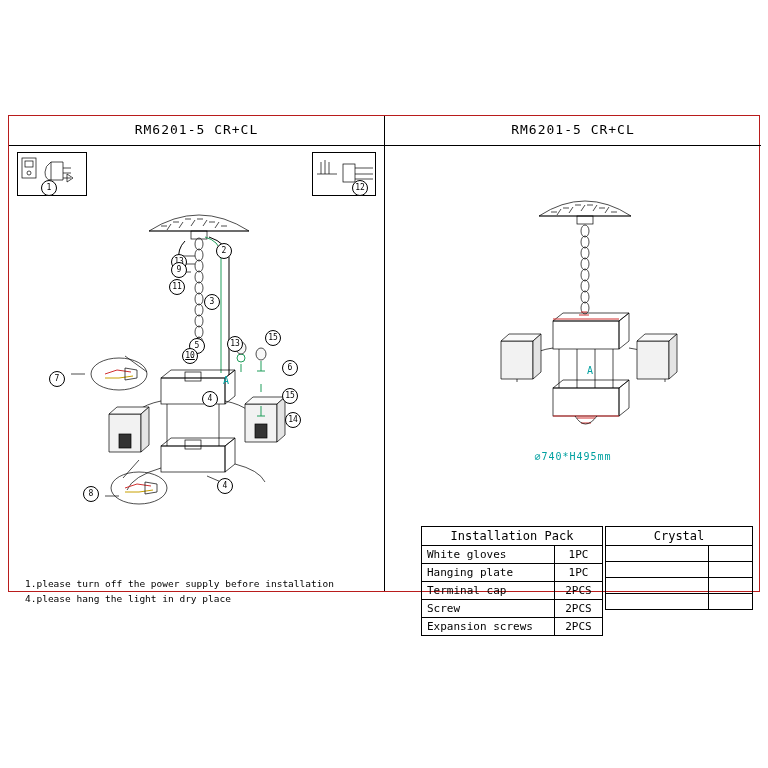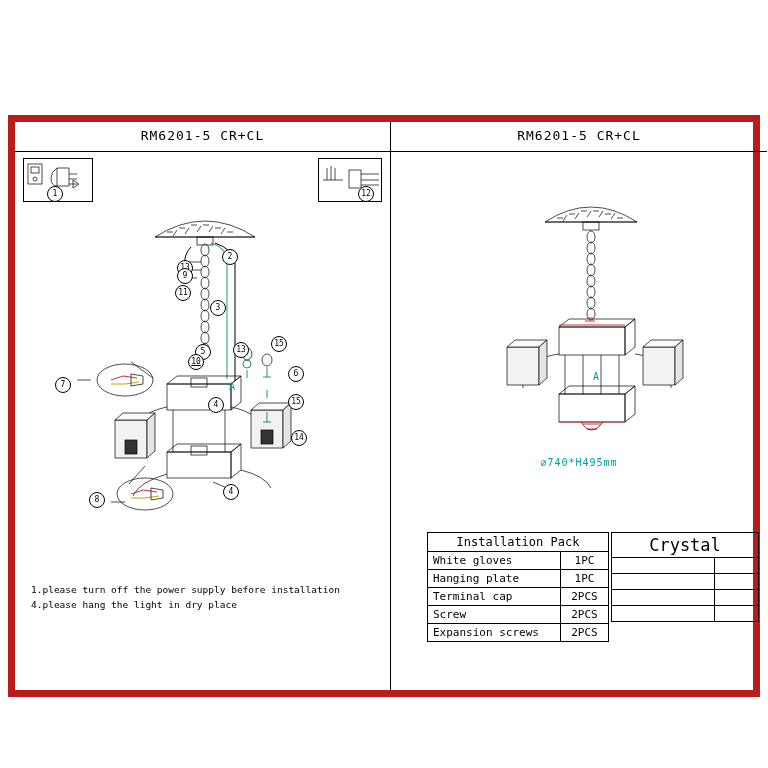--- a/index.html
+++ b/index.html
@@ -1,17 +1,17 @@
 <!DOCTYPE html>
 <html><head>
 <meta charset="utf-8">
 <style>
   html,body{margin:0;padding:0;background:#ffffff;}
   body{width:768px;height:768px;overflow:hidden;font-family:"DejaVu Sans Mono",monospace;color:#000;}
-  #sheet{position:absolute;left:8px;top:115px;width:752px;height:582px;border:7px solid #b91c1c;box-sizing:border-box;}
+  #sheet{position:absolute;left:8px;top:115px;width:752px;height:477px;border:1px solid #b91c1c;box-sizing:border-box;}
   .vdiv{position:absolute;top:0;left:375px;width:1px;height:100%;background:#000;}
   .hdiv-l{position:absolute;left:0;top:29px;width:375px;height:1px;background:#000;}
   .hdiv-r{position:absolute;left:376px;top:29px;width:376px;height:1px;background:#000;}
   .title{position:absolute;top:6px;font-size:13px;letter-spacing:1px;text-align:center;}
   .title-l{left:0;width:375px;}
   .title-r{left:376px;width:376px;}
 
   
   .boxA{position:absolute;left:8px;top:36px;width:70px;height:44px;border:1px solid #000;box-sizing:border-box;}
   .boxB{position:absolute;left:303px;top:36px;width:64px;height:44px;border:1px solid #000;box-sizing:border-box;}
@@ -24,21 +24,21 @@
   
   .dims{position:absolute;left:376px;top:335px;width:376px;text-align:center;font-size:10px;color:#00a0a0;letter-spacing:1px;}
 
   
   table{border-collapse:collapse;position:absolute;font-size:11px;}
   table td,table th{border:1px solid #000;padding:2px 5px;font-weight:normal;height:16px;box-sizing:border-box;}
   #pack{left:384px;top:410px;width:182px;margin-left:28px;}
   #pack .hdr{text-align:center;font-size:12px;}
   #pack td.qty{width:48px;text-align:center;}
   #crystal{left:596px;top:410px;width:148px;}
-  #crystal .hdr{text-align:center;font-size:17px;}
+  #crystal .hdr{text-align:center;font-size:12px;}
   #crystal td.q{width:44px;text-align:center;}
 
   svg{position:absolute;left:0;top:0;overflow:visible;}
   .ln{stroke:#000;fill:none;stroke-width:1;}
   .thin{stroke:#000;fill:none;stroke-width:0.7;}
   .grn{stroke:#1f9d5a;fill:none;stroke-width:1;}
   .red{stroke:#d03030;fill:none;stroke-width:1;}
   .yel{stroke:#c8a000;fill:none;stroke-width:1;}
   .lblA{font-family:"DejaVu Sans Mono",monospace;font-size:10px;fill:#00a0a0;}
 </style>
@@ -169,21 +169,21 @@
   <div class="callout" style="left:162px;top:138px;">13</div>
   <div class="callout" style="left:162px;top:146px;">9</div>
   <div class="callout" style="left:160px;top:163px;">11</div>
   <div class="callout" style="left:195px;top:178px;">3</div>
   <div class="callout" style="left:180px;top:222px;">5</div>
   <div class="callout" style="left:173px;top:232px;text-decoration:underline;">10</div>
   <div class="callout" style="left:218px;top:220px;">13</div>
   <div class="callout" style="left:256px;top:214px;">15</div>
   <div class="callout" style="left:273px;top:244px;">6</div>
   <div class="callout" style="left:273px;top:272px;">15</div>
-  <div class="callout" style="left:276px;top:308px;text-align:center;">14</div>
+  <div class="callout" style="left:276px;top:296px;text-align:center;">14</div>
   <div class="callout" style="left:40px;top:255px;">7</div>
   <div class="callout" style="left:74px;top:370px;">8</div>
   <div class="callout" style="left:193px;top:275px;">4</div>
   <div class="callout" style="left:208px;top:362px;">4</div>
 
   <div class="notes">
     <div>1.please turn off the power supply before installation</div>
     <div>4.please hang the light in dry place</div>
   </div>
 

